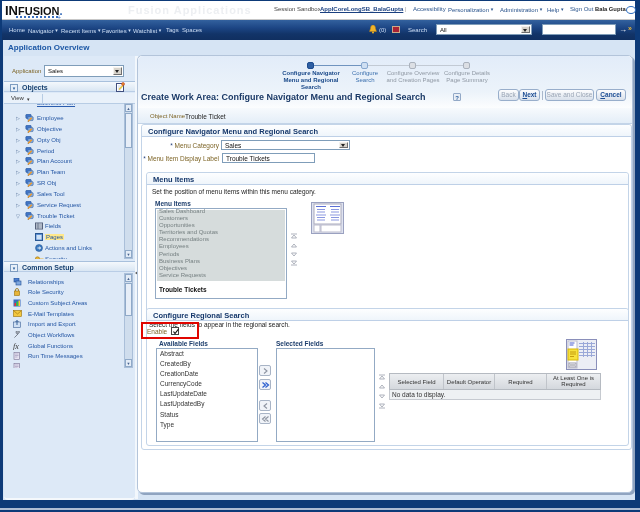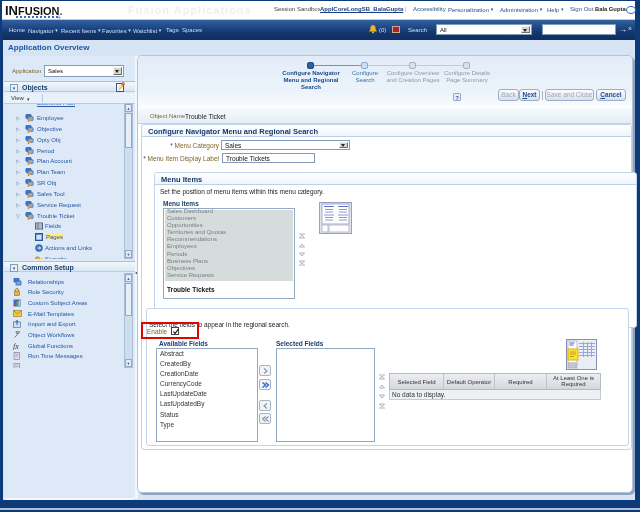--- a/index.html
+++ b/index.html
@@ -360,20 +360,21 @@
     <div class="trainline" style="left:278px;width:48px;background:#c2cad4;"></div>
     <div class="trainsq" style="left:169px;top:6px;background:#2e5fa3;border:1px solid #1d4c8f;"></div>
     <div class="trainsq" style="left:223px;top:6px;background:#cfdff2;border:1px solid #88a8cf;"></div>
     <div class="trainsq" style="left:271px;top:6px;background:#dcdfe4;border:1px solid #aab2bd;"></div>
     <div class="trainsq" style="left:325px;top:6px;background:#dcdfe4;border:1px solid #aab2bd;"></div>
     <div class="trainlbl" style="left:142px;top:14px;width:62px;color:#1b4a8a;font-weight:bold;">Configure Navigator Menu and Regional Search</div>
     <div class="trainlbl" style="left:210px;top:14px;width:34px;color:#3c70ae;">Configure Search</div>
     <div class="trainlbl" style="left:247px;top:14px;width:56px;color:#9099a4;">Configure Overview and Creation Pages</div>
     <div class="trainlbl" style="left:303px;top:14px;width:52px;color:#9099a4;">Configure Details Page Summary</div>
 
+    <div id="heading">Create Work Area: Configure Navigator Menu and Regional Search</div>
     <div style="position:absolute;left:315px;top:37px;width:8px;height:8px;background:#e9eef5;border:1px solid #93a9c7;border-radius:1px;font-size:6px;color:#2a5e9b;text-align:center;line-height:8px;font-weight:bold;">?</div>
 
     <div class="btn" style="left:360px;width:21px;">Back</div>
     <div class="btn on" style="left:381px;width:21px;"><u>N</u>ext</div>
     <div style="position:absolute;left:404px;top:35px;height:9px;border-left:1px solid #aab8cc;"></div>
     <div class="btn" style="left:407px;width:49px;">Save and Close</div>
     <div class="btn on" style="left:458px;width:30px;"><u>C</u>ancel</div>
 
     <div id="objband">
       <div class="lbl" style="left:12px;top:5px;font-size:6px;">Object Name</div>
@@ -388,21 +389,21 @@
       <div class="lbl" style="left:0px;top:17px;width:77px;text-align:right;"><span style="color:#26427c">*</span> Menu Category</div>
       <div class="field" style="left:79px;top:15px;width:129px;height:10px;">
         <span style="position:absolute;left:3px;top:1px;font-size:6.5px;color:#111;">Sales</span>
         <span class="winarrow"></span>
       </div>
       <div class="lbl" style="left:0px;top:30px;width:77px;text-align:right;"><span style="color:#26427c">*</span> Menu Item Display Label</div>
       <div class="field" style="left:80px;top:28px;width:93px;height:10px;">
         <span style="position:absolute;left:3px;top:1px;font-size:6.5px;color:#111;">Trouble Tickets</span>
       </div>
 
-      <div class="secbox" style="left:12px;top:47px;width:483px;height:156px;">
+      <div class="secbox" style="left:4px;top:47px;width:483px;height:156px;">
         <div class="sechdr">
             <span>Menu Items</span>
           </div>
         <div class="val" style="left:5px;top:15px;">Set the position of menu items within this menu category.</div>
         <div class="val" style="left:8px;top:27px;font-weight:bold;color:#20406e;">Menu Items</div>
         <div class="listbox" style="left:8px;top:35px;width:132px;height:91px;">
           <div style="position:absolute;left:1px;top:1px;right:1px;height:71px;background:#d6dcdc;"></div>
           <div id="menulist" style="position:absolute;left:3px;top:-1px;font-size:6px;color:#768082;line-height:7.1px;">Sales Dashboard<br>Customers<br>Opportunities<br>Territories and Quotas<br>Recommendations<br>Employees<br>Periods<br>Business Plans<br>Objectives<br>Service Requests</div>
           <div style="position:absolute;left:3px;top:77px;font-size:6.5px;color:#111;font-weight:bold;">Trouble Tickets</div>
         </div>
@@ -427,20 +428,23 @@
               <path d="M5 13h10M19 13h10"></path>
               <path d="M6 15.5h8M20 15.5h8M6 18h8M20 18h8"></path>
             </g>
             <rect x="3" y="23" width="6" height="7" fill="#fff" stroke="#bbc"></rect>
             <rect x="10" y="23" width="20" height="7" fill="#fff" stroke="#bbc"></rect>
           </svg>
         </div>
       </div>
 
       <div class="secbox" style="left:4px;top:183px;width:483px;height:138px;">
+        <div class="sechdr">
+            <span>Configure Regional Search</span>
+          </div>
         <div class="val" style="left:2px;top:12px;">Select the fields to appear in the regional search.</div>
         <div class="lbl" style="left:0px;top:19px;">Enable</div>
         <div style="position:absolute;left:24px;top:18px;width:8px;height:8px;background:#fff;border:1px solid #444;">
           <svg width="8" height="8">
               <path d="M1.5 3.5 L3 5.5 L6.5 1" stroke="#111" stroke-width="1.2" fill="none"></path>
             </svg>
         </div>
         <div style="position:absolute;left:-6px;top:13px;width:58px;height:17px;border:2px solid #e00500;"></div>
         <div class="val" style="left:12px;top:31px;font-weight:bold;color:#20406e;">Available Fields</div>
         <div class="val" style="left:129px;top:31px;font-weight:bold;color:#20406e;">Selected Fields</div>

